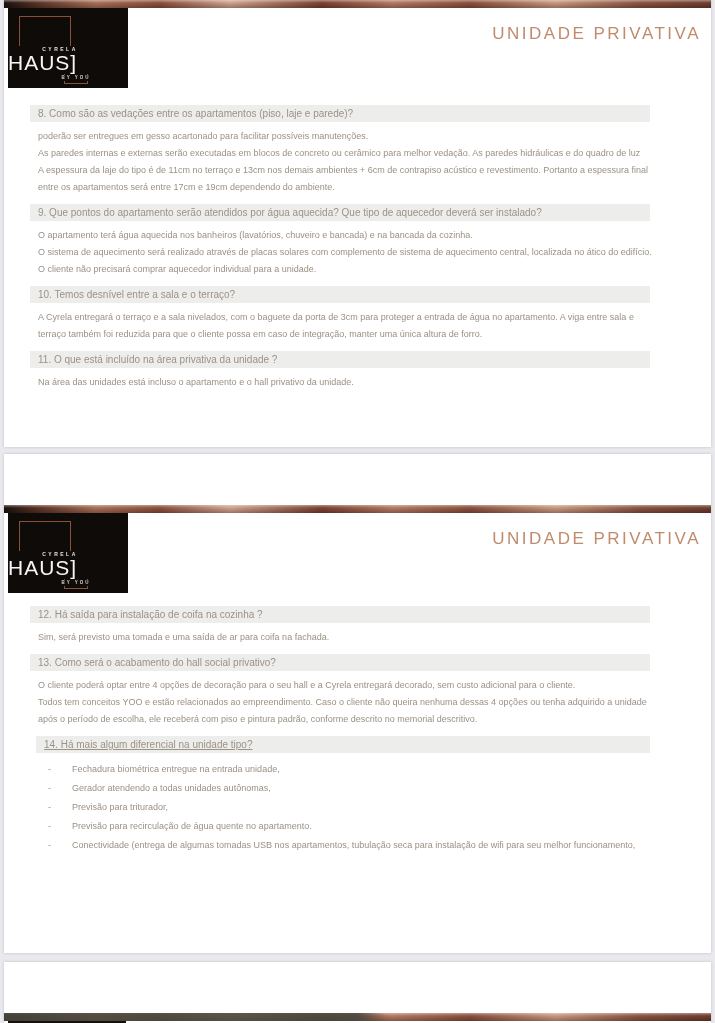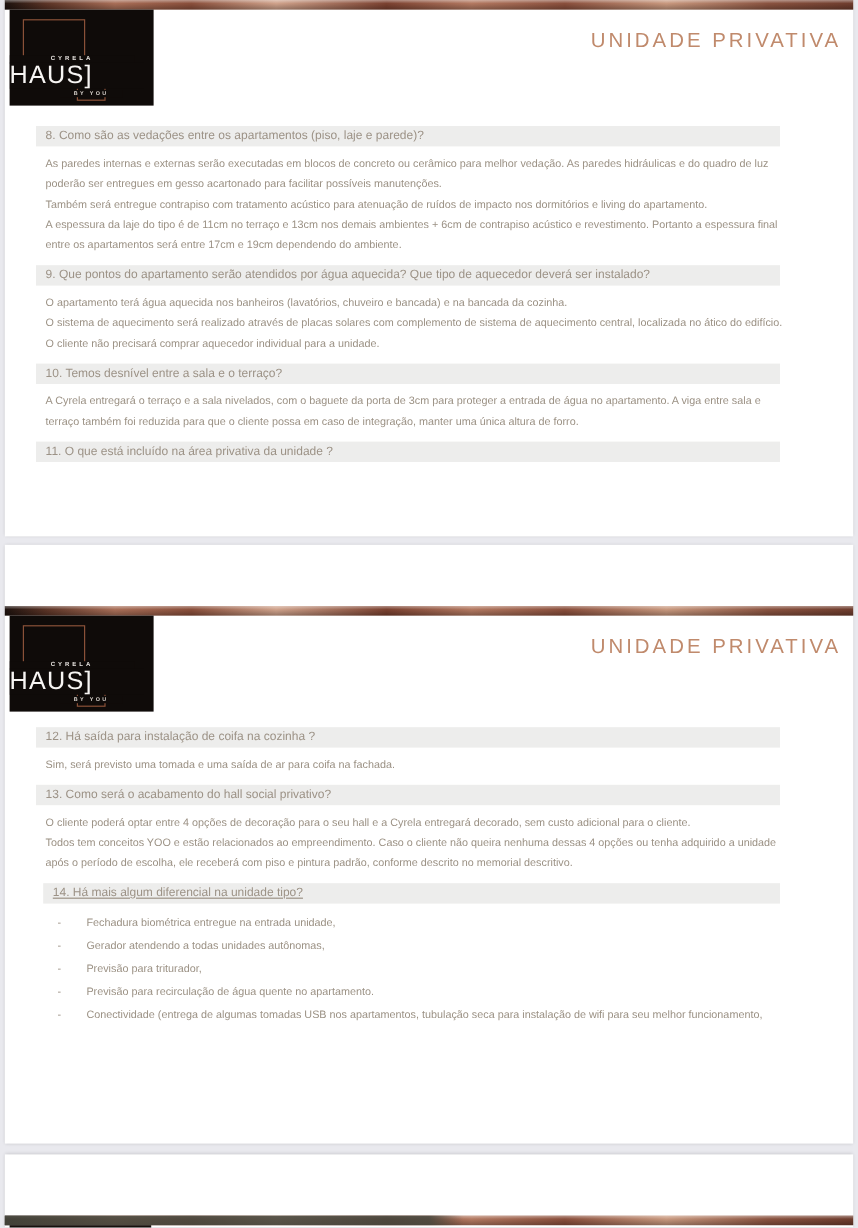--- a/index.html
+++ b/index.html
@@ -83,41 +83,43 @@
       <div class="logo-frame2"></div>
       <div class="logo-brand">CYRELA</div>
       <div class="logo-name"><span>HAUS</span><span>]</span></div>
       <div class="logo-tag">BY YOU</div>
     </div>
     <div class="slide-title">UNIDADE PRIVATIVA</div>
   </div>
 
   <div class="qbar" style="margin-top:9px;">8. Como são as vedações entre os apartamentos (piso, laje e parede)?</div>
   <div class="ans">
+    <div class="aline">poderão ser entregues em gesso acartonado para facilitar possíveis manutenções.</div>
     <div class="aline">As paredes internas e externas serão executadas em blocos de concreto ou cerâmico para melhor vedação. As paredes hidráulicas e do quadro de luz</div>
-    <div class="aline">poderão ser entregues em gesso acartonado para facilitar possíveis manutenções.</div>
-    <div class="aline">Também será entregue contrapiso com tratamento acústico para atenuação de ruídos de impacto nos dormitórios e living do apartamento.</div>
     <div class="aline">A espessura da laje do tipo é de 11cm no terraço e 13cm nos demais ambientes + 6cm de contrapiso acústico e revestimento. Portanto a espessura final</div>
     <div class="aline">entre os apartamentos será entre 17cm e 19cm dependendo do ambiente.</div>
   </div>
 
   <div class="qbar">9. Que pontos do apartamento serão atendidos por água aquecida? Que tipo de aquecedor deverá ser instalado?</div>
   <div class="ans">
     <div class="aline">O apartamento terá água aquecida nos banheiros (lavatórios, chuveiro e bancada)  e na bancada da cozinha.</div>
     <div class="aline">O sistema de aquecimento será realizado através de placas solares com complemento de sistema de aquecimento central, localizada no ático do edifício.</div>
     <div class="aline">O cliente não precisará comprar aquecedor individual para a unidade.</div>
   </div>
 
   <div class="qbar">10. Temos desnível entre a sala e o terraço?</div>
   <div class="ans">
     <div class="aline">A Cyrela entregará o terraço e a sala nivelados, com o baguete da porta de 3cm para proteger a entrada de água no apartamento. A viga entre sala e</div>
     <div class="aline">terraço também foi reduzida para que o cliente possa em caso de integração, manter uma única altura de forro.</div>
   </div>
 
   <div class="qbar">11. O que está incluído na área privativa da unidade ?</div>
+  <div class="ans">
+    <div class="aline">Na área das unidades está incluso o apartamento  e o hall privativo da unidade.</div>
+  </div>
 </div>
 
 <div class="slide" id="slide2">
   <div class="spacer"></div>
   <div class="copper-bar"></div>
   <div class="header">
     <div class="logo">
       <div class="logo-frame1"></div>
       <div class="logo-frame2"></div>
       <div class="logo-brand">CYRELA</div>

